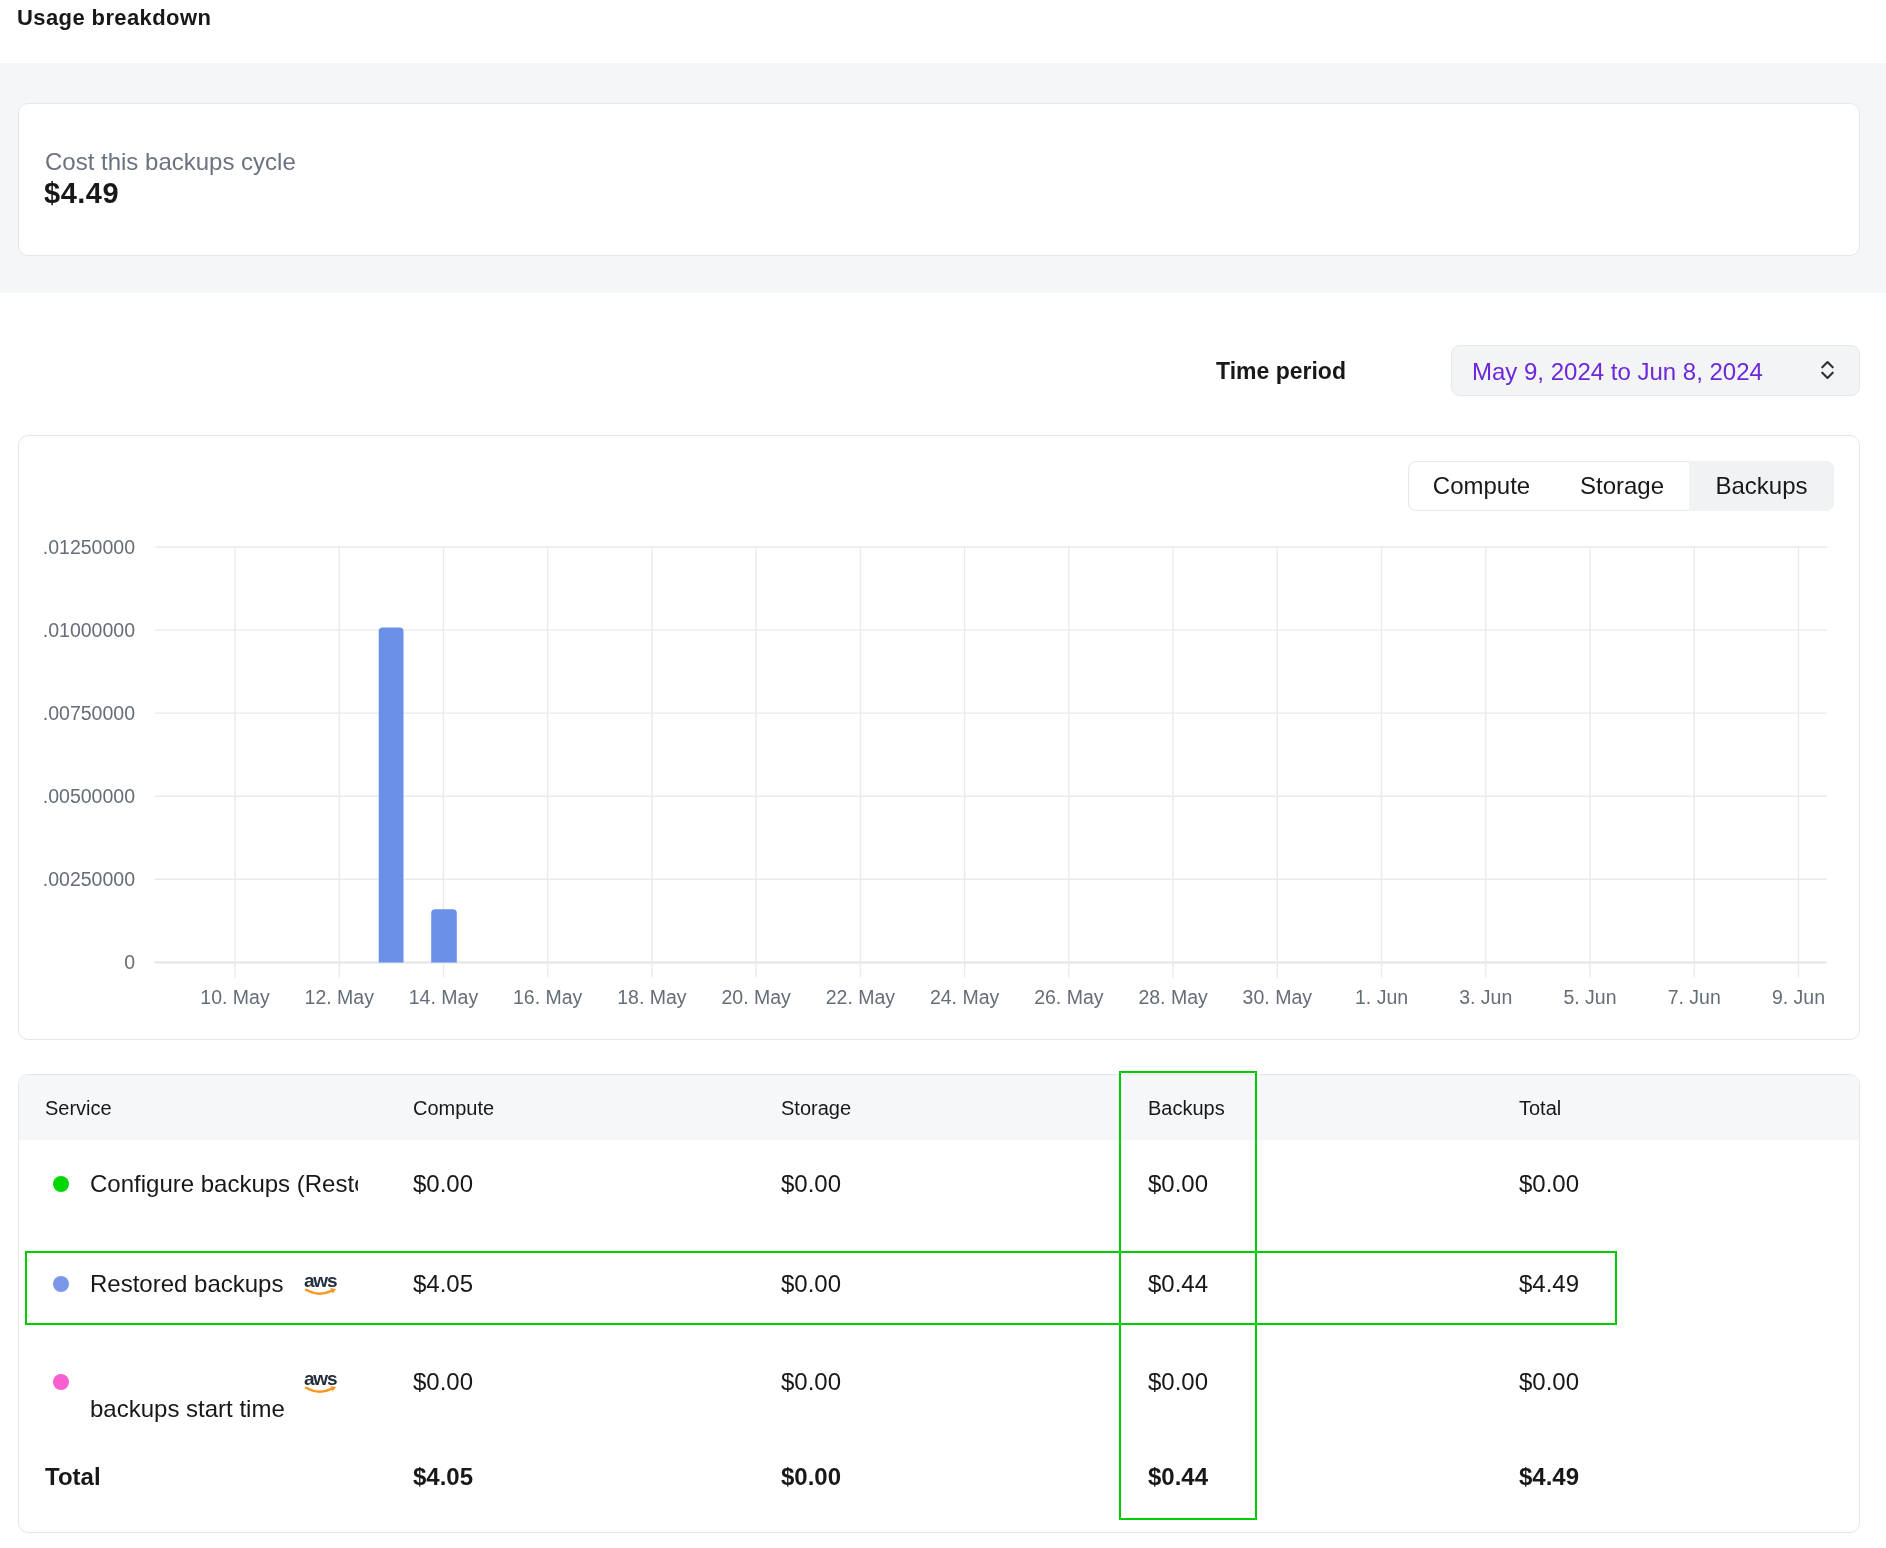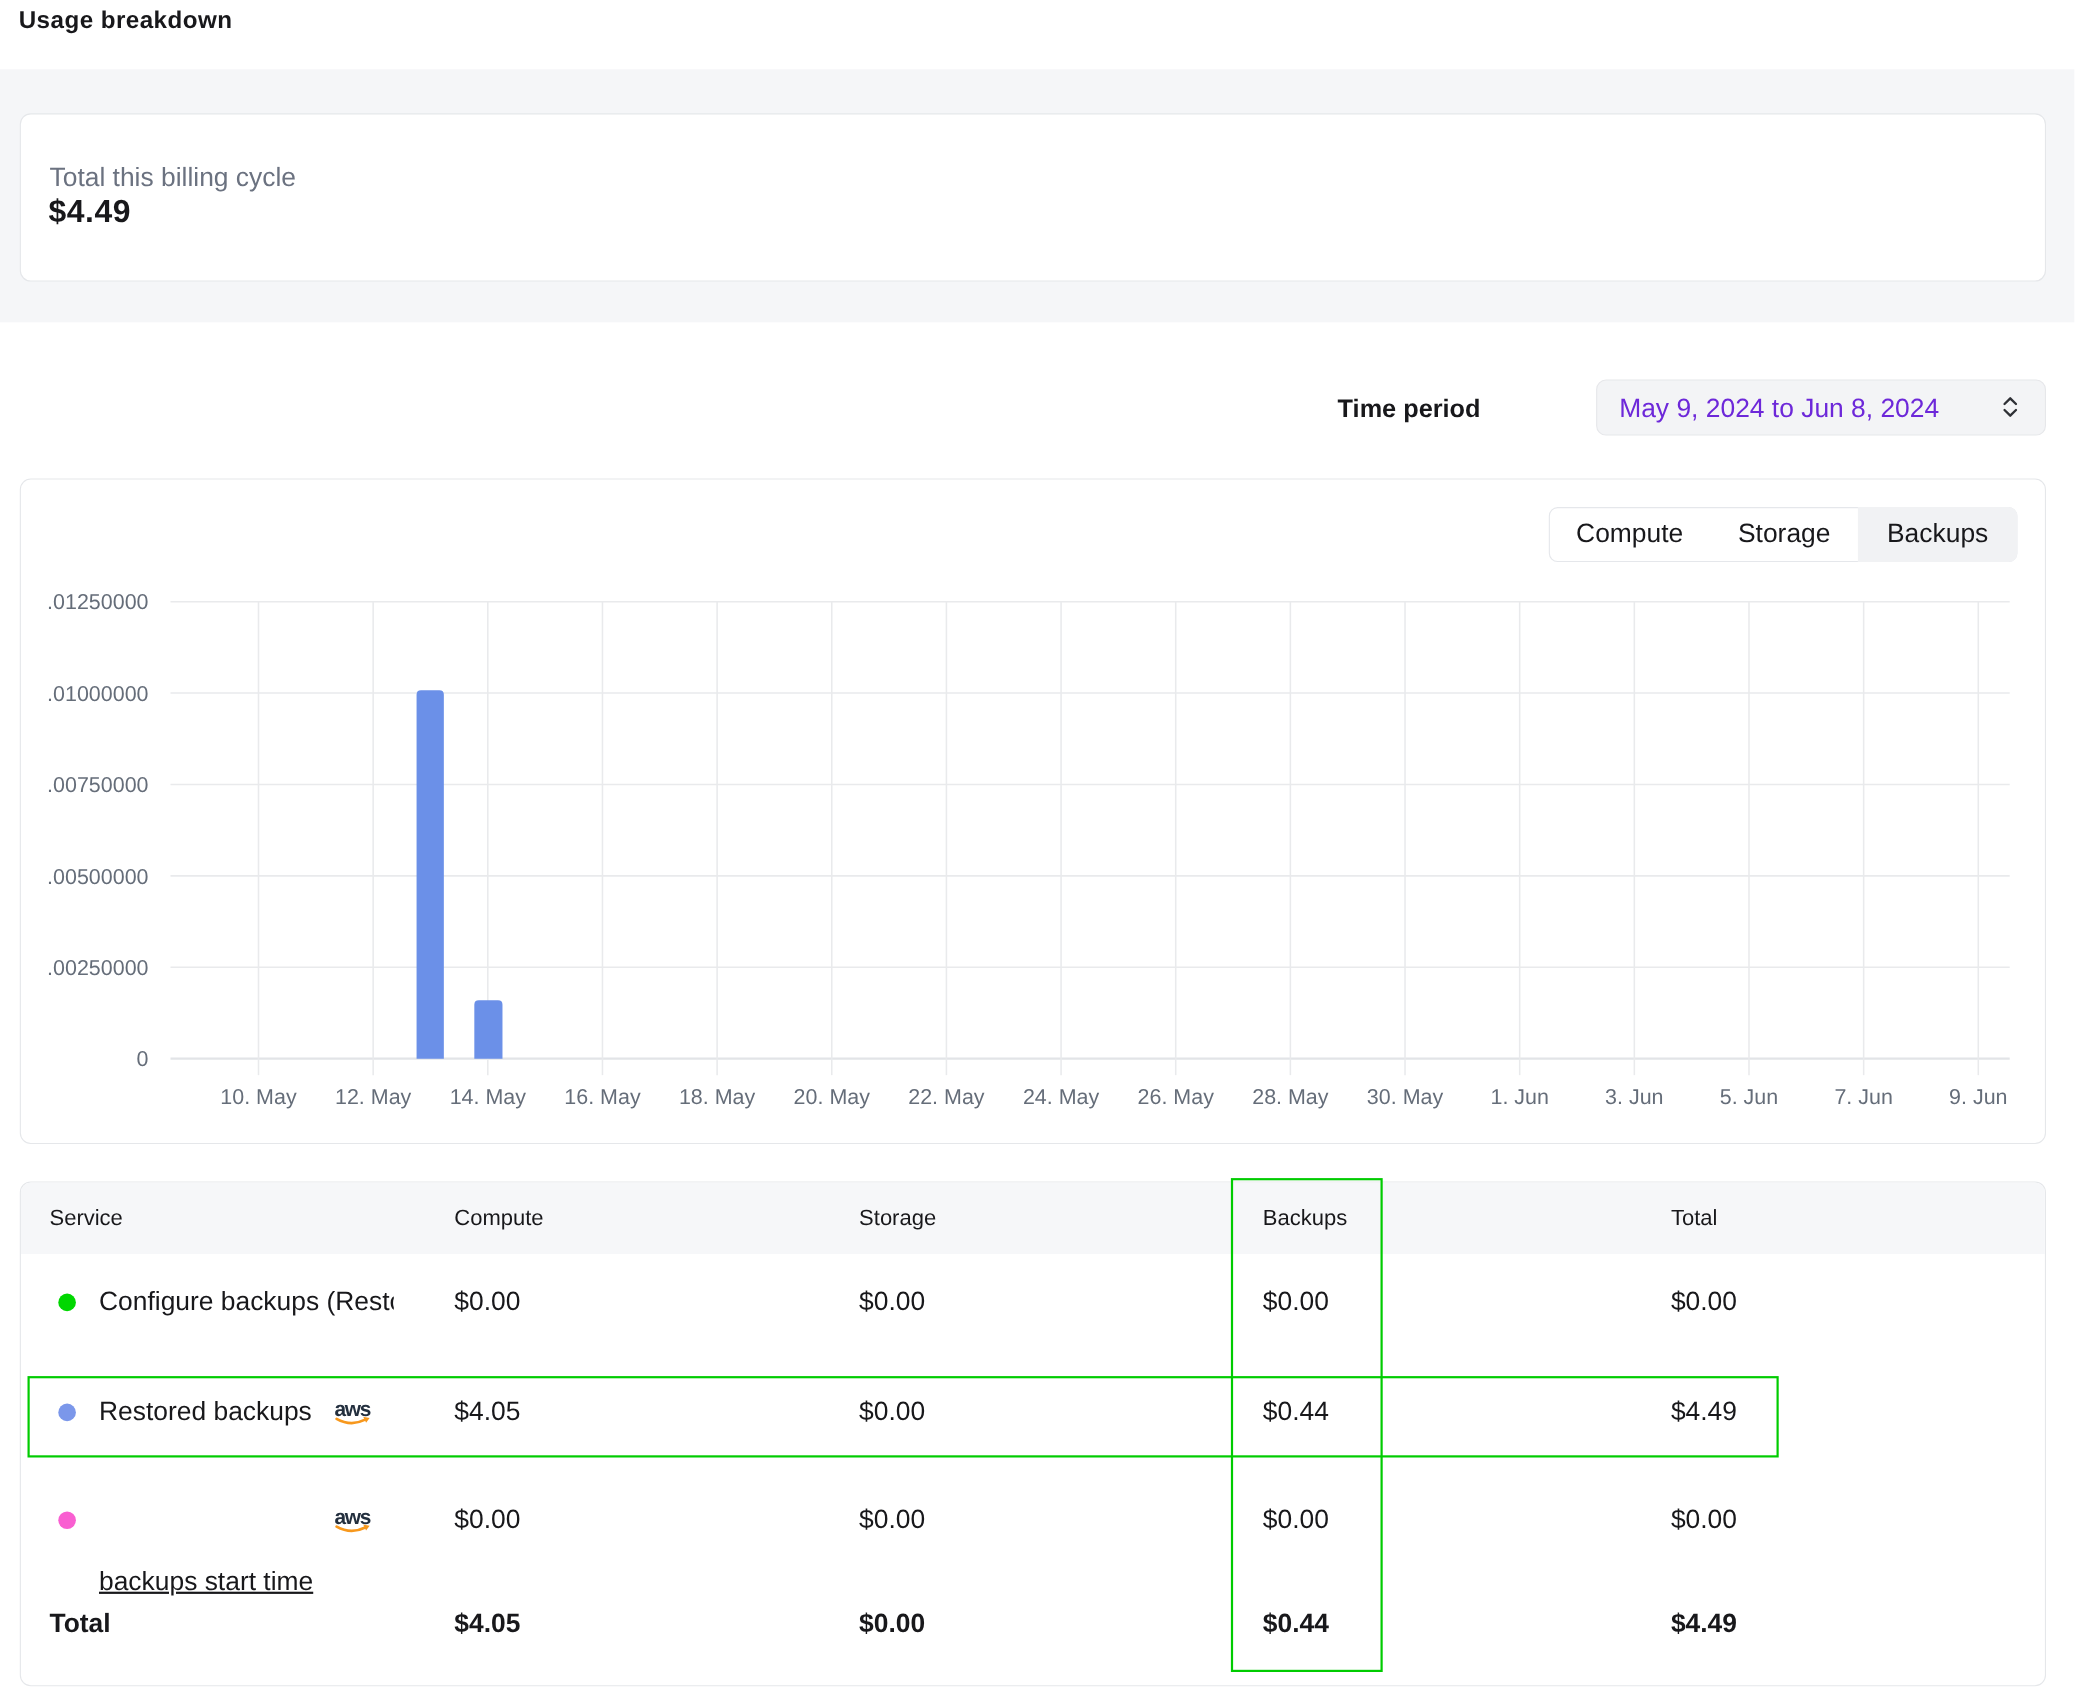--- a/index.html
+++ b/index.html
@@ -10,21 +10,21 @@
 </style>
 </head>
 <body>
 <div id="page">
 
   <div class="abs" style="left:17px; top:5px; font-size:22px; font-weight:700; letter-spacing:0.4px; color:#18181b;">Usage breakdown</div>
 
   <div class="abs" style="left:0; top:63px; width:1886px; height:230px; background:#f5f6f8;"></div>
 
   <div class="abs" style="left:18px; top:103px; width:1842px; height:153px; background:#fff; border:1px solid #e5e7ea; border-radius:10px;"></div>
-  <div class="abs" style="left:45px; top:148px; font-size:24px; color:#6b7280;">Total this billing cycle</div>
+  <div class="abs" style="left:45px; top:148px; font-size:24px; color:#6b7280;">Cost this backups cycle</div>
   <div class="abs" style="left:44px; top:177px; font-size:29px; font-weight:700; letter-spacing:0.5px; color:#18181b;">$4.49</div>
 
   <div class="abs" style="left:1216px; top:358px; font-size:23px; font-weight:700; color:#18181b;">Time period</div>
   <div class="abs" style="left:1451px; top:345px; width:409px; height:51px; background:#f3f4f6; border:1px solid #e6e7ea; border-radius:9px;"></div>
   <div class="abs" style="left:1472px; top:358px; font-size:24px; color:#6d28d9;">May 9, 2024 to Jun 8, 2024</div>
   <svg class="abs" style="left:1821px; top:359px;" width="13" height="22" viewBox="0 0 13 22">
     <path d="M1.3 8.3 L6.5 3.1 L11.7 8.3" fill="none" stroke="#2e3035" stroke-width="2.1" stroke-linecap="round" stroke-linejoin="round"></path>
     <path d="M1.3 13.7 L6.5 18.9 L11.7 13.7" fill="none" stroke="#2e3035" stroke-width="2.1" stroke-linecap="round" stroke-linejoin="round"></path>
   </svg>
 
@@ -119,21 +119,21 @@
   <div class="abs cell" style="left:1519px;top:1170px;">$0.00</div>
 
   <div class="abs dot" style="left:53px; top:1276px; background:#7b97ea;"></div>
   <div class="abs cell" style="left:90px; top:1270px;">Restored backups</div>
   <div class="abs cell" style="left:413px; top:1270px;">$4.05</div>
   <div class="abs cell" style="left:781px; top:1270px;">$0.00</div>
   <div class="abs cell" style="left:1148px;top:1270px;">$0.44</div>
   <div class="abs cell" style="left:1519px;top:1270px;">$4.49</div>
 
   <div class="abs dot" style="left:53px; top:1374px; background:#f95fd1;"></div>
-  <div class="abs cell" style="left:90px; top:1424px;text-decoration:underline;">backups start time</div>
+  <div class="abs cell" style="left:90px; top:1395px;">backups start time</div>
   <div class="abs cell" style="left:413px; top:1368px;">$0.00</div>
   <div class="abs cell" style="left:781px; top:1368px;">$0.00</div>
   <div class="abs cell" style="left:1148px;top:1368px;">$0.00</div>
   <div class="abs cell" style="left:1519px;top:1368px;">$0.00</div>
 
   <div class="abs cellb" style="left:45px;  top:1463px;">Total</div>
   <div class="abs cellb" style="left:413px; top:1463px;">$4.05</div>
   <div class="abs cellb" style="left:781px; top:1463px;">$0.00</div>
   <div class="abs cellb" style="left:1148px;top:1463px;">$0.44</div>
   <div class="abs cellb" style="left:1519px;top:1463px;">$4.49</div>

